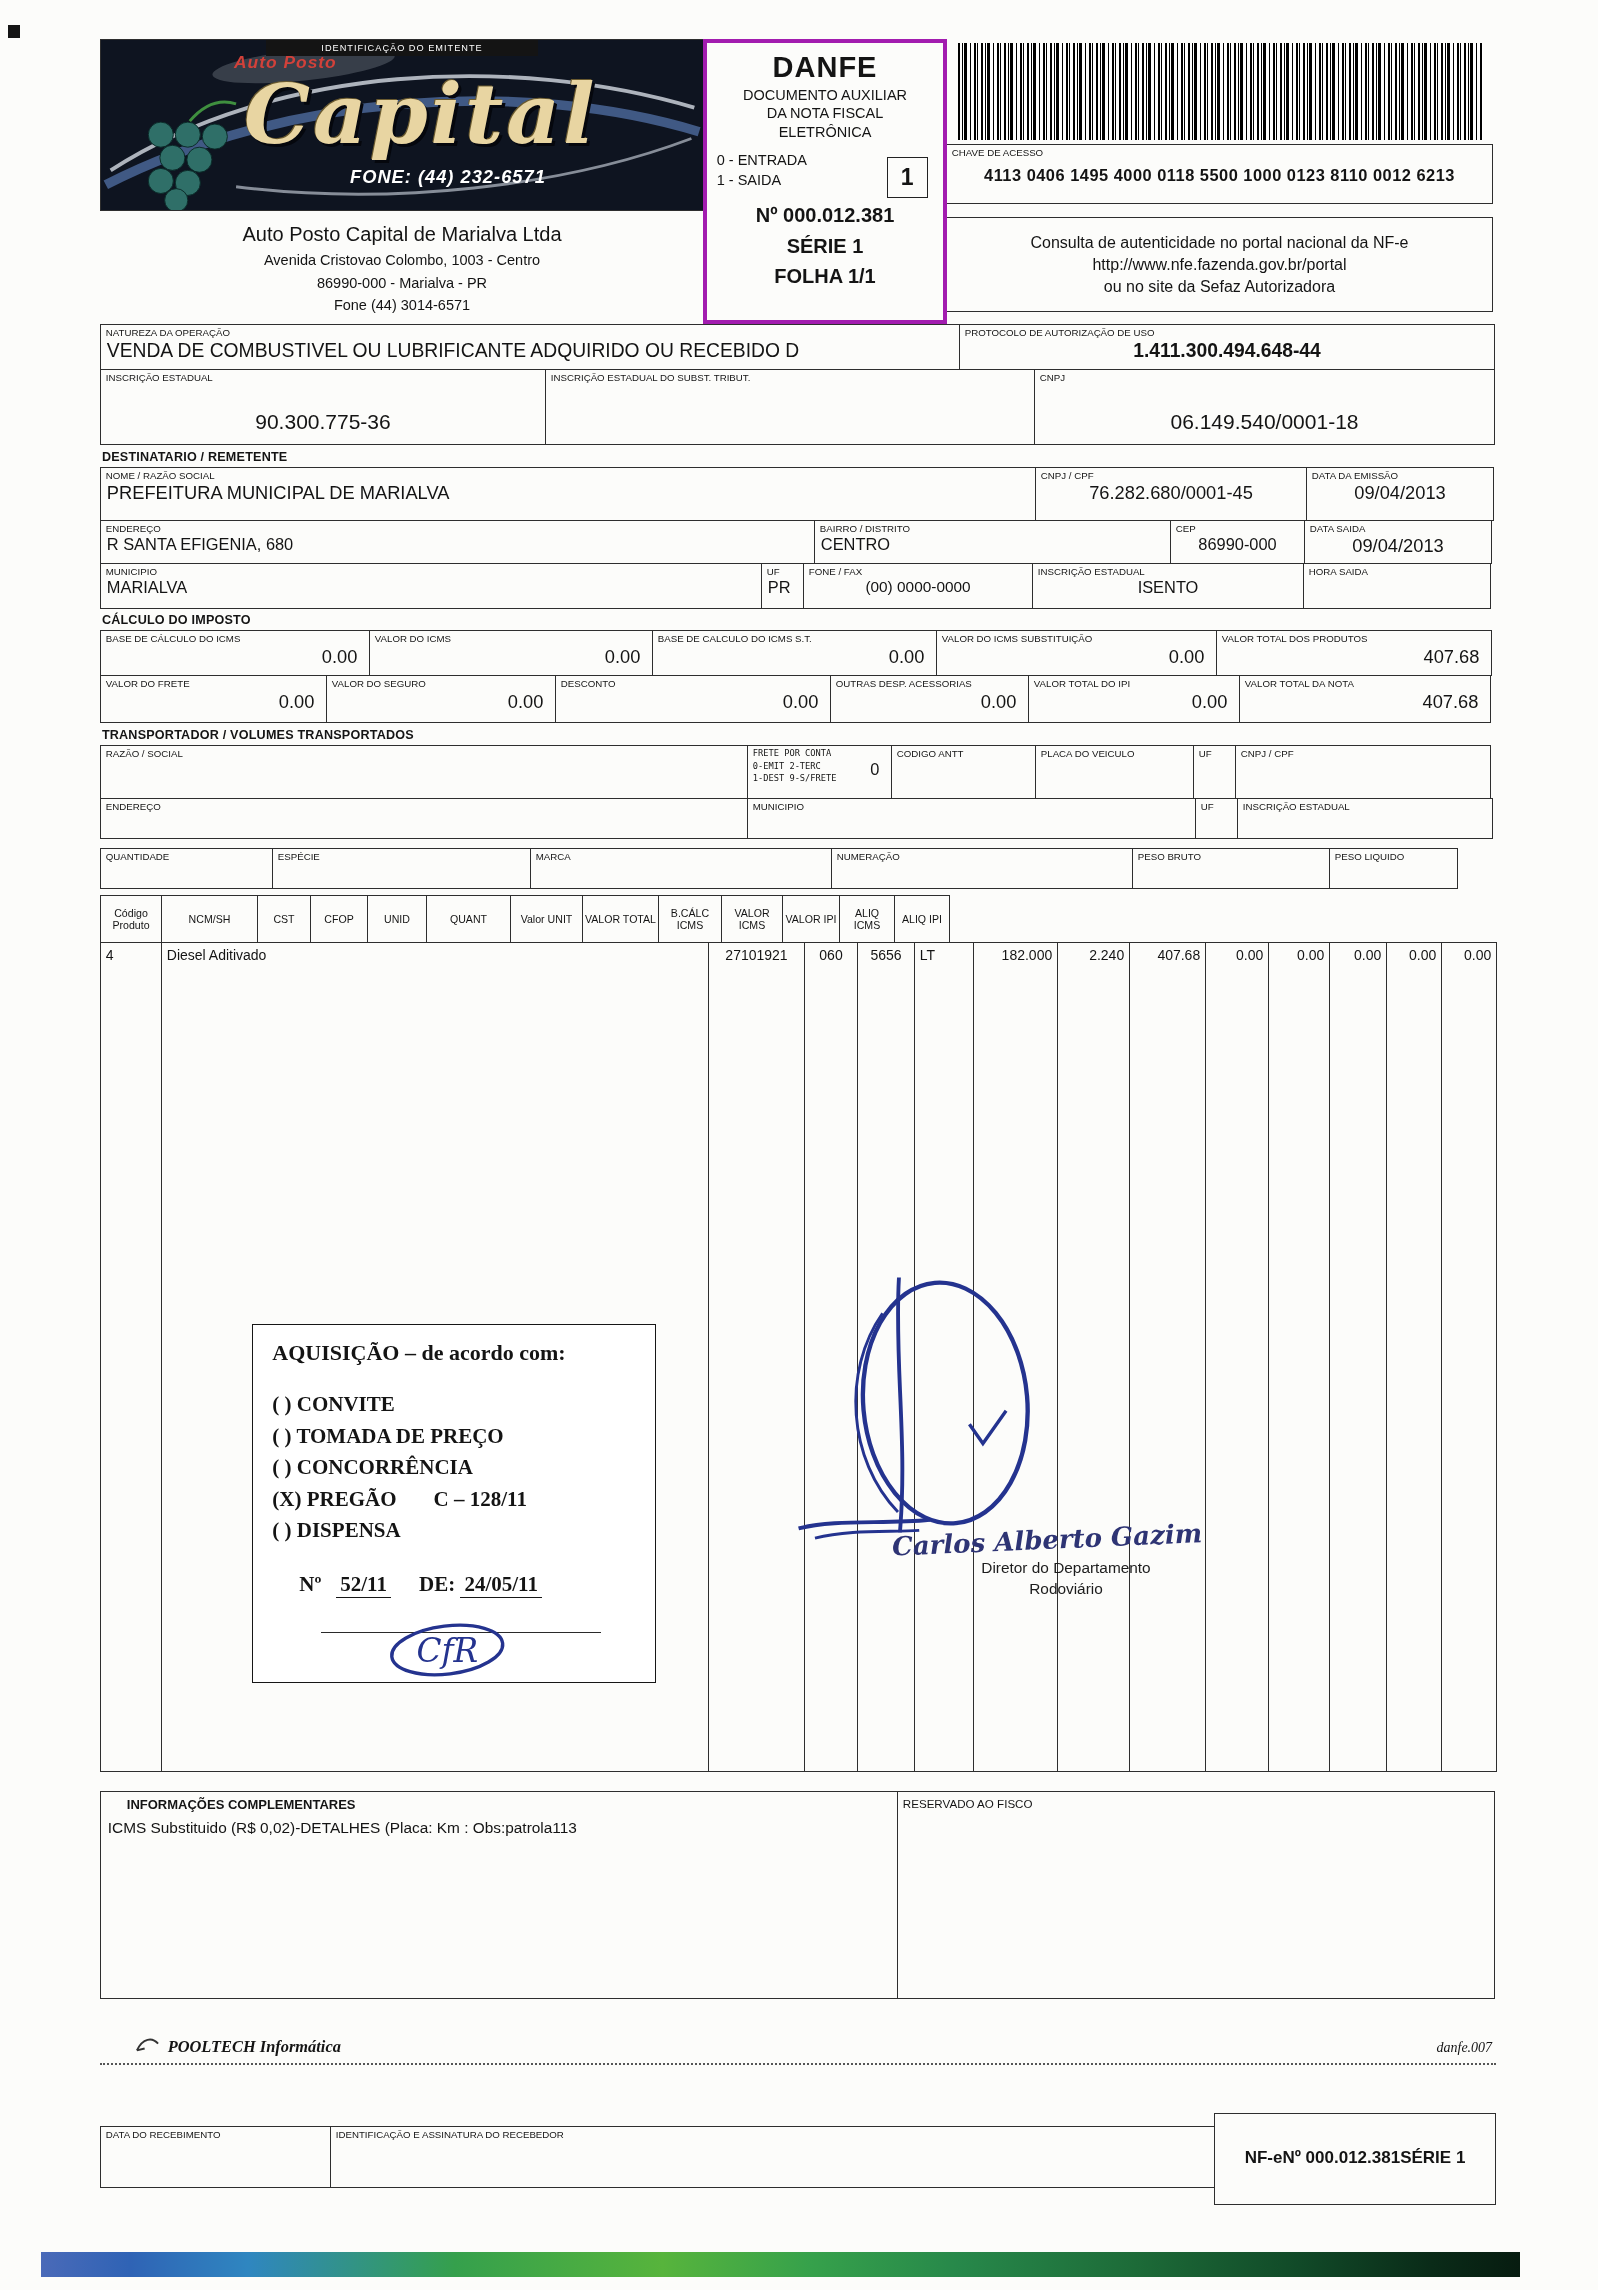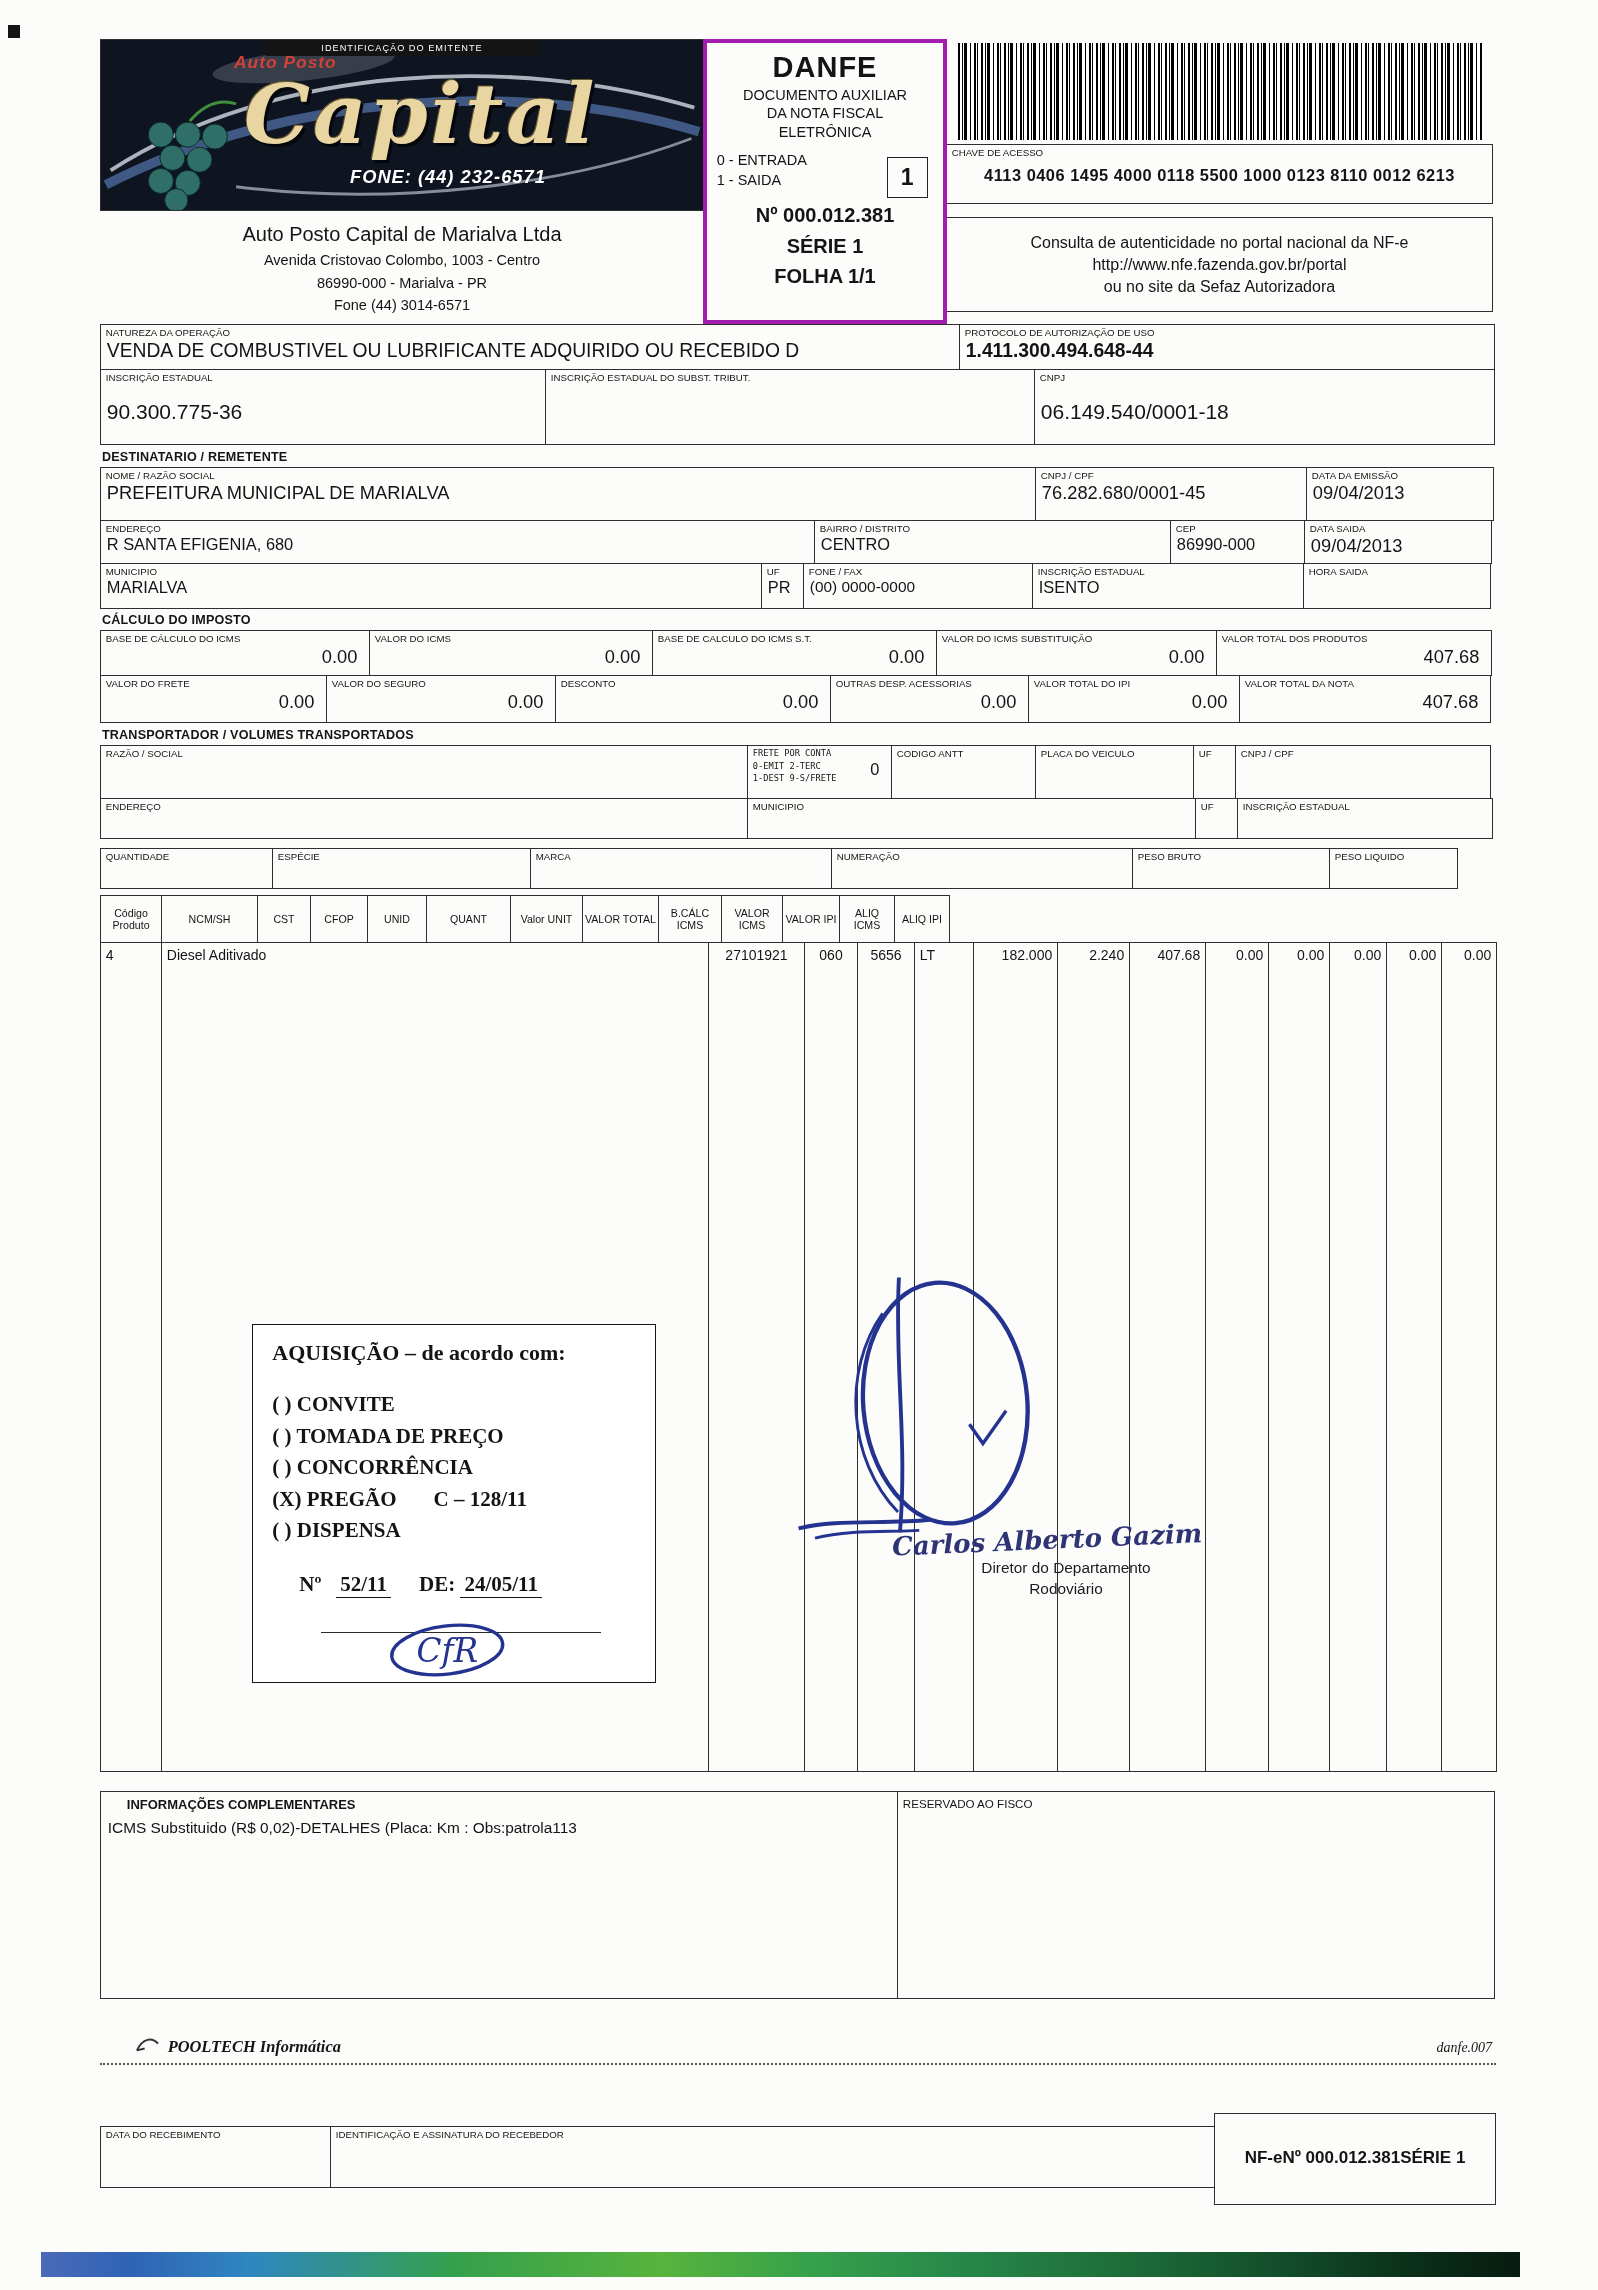--- a/index.html
+++ b/index.html
@@ -4,23 +4,23 @@
 <style>
   * { margin:0; padding:0; box-sizing:border-box; }
   body { background:#ffffff; }
   .page { position:relative; width:1599px; height:2290px; background:#fcfcfa;
           font-family:"Liberation Sans", sans-serif; color:#141414; overflow:hidden; }
   .doc  { position:absolute; left:100px; top:39px; width:1396px; }
   .row  { display:flex; }
   .cell { border:1px solid #2e2e2e; margin:0 -1px -1px 0; position:relative; background:transparent; }
   .lbl  { font-size:9.7px; line-height:1.2; padding:1.9px 3.9px 0 4.8px; white-space:nowrap; overflow:hidden; }
   .val  { font-size:18.3px; padding:1px 5.8px 1.9px; white-space:nowrap; }
-  .vc   { text-align:left; }
+  .vc   { text-align:center; }
   .vr   { text-align:right; padding-right:11.6px; }
-  .big  { font-size:21px; margin-top:15px; }
+  .big  { font-size:21px; margin-top:25px; }
   .sec  { font-size:12.6px; font-weight:bold; padding:5.8px 1.9px 2.9px 1.9px; letter-spacing:0.2px; }
   .bold { font-weight:bold; }
 
   
   .hdr { display:flex; height:285px; }
   .emit-col { width:604px; position:relative; }
   .logo-box { position:relative; height:172px; border:1px solid #2e2e2e; background:#0e1420; overflow:hidden; }
   .emit-id { position:absolute; top:-1px; left:50%; transform:translateX(-50%); width:272px; height:17.4px;
              background:#141414; color:#fff; font-size:9.2px; letter-spacing:1px;
              display:flex; align-items:center; justify-content:center; z-index:5; }

